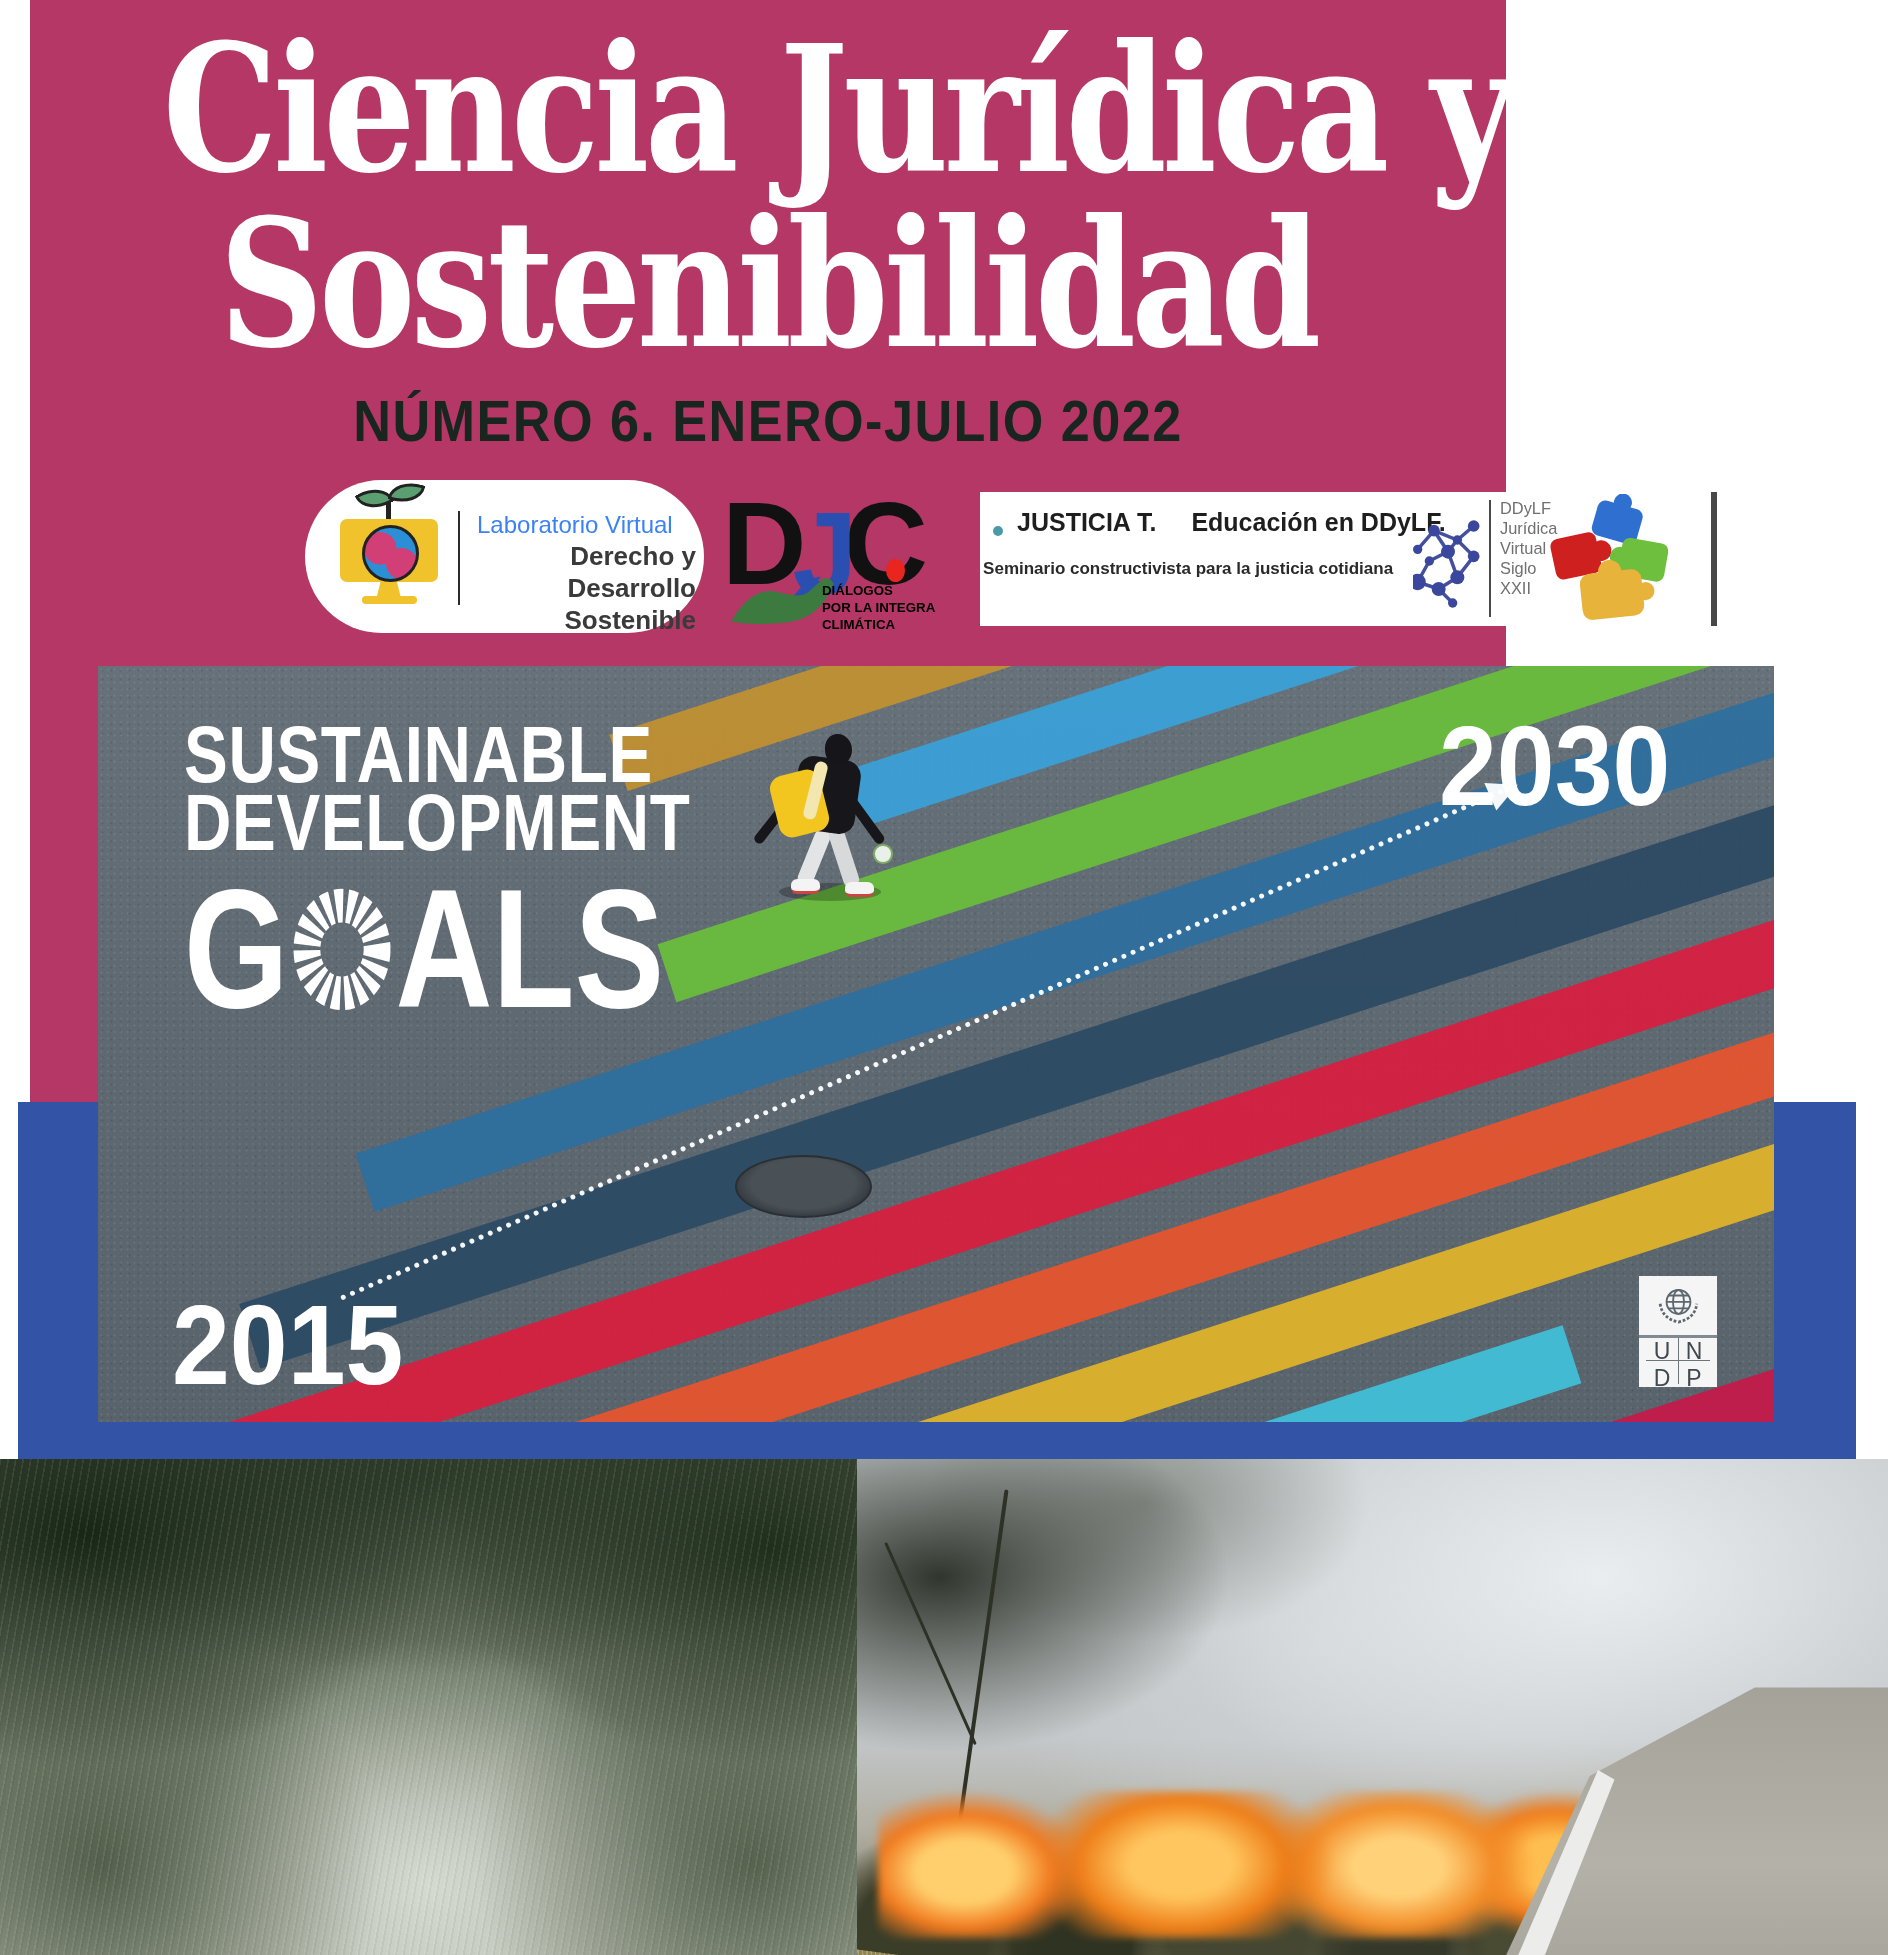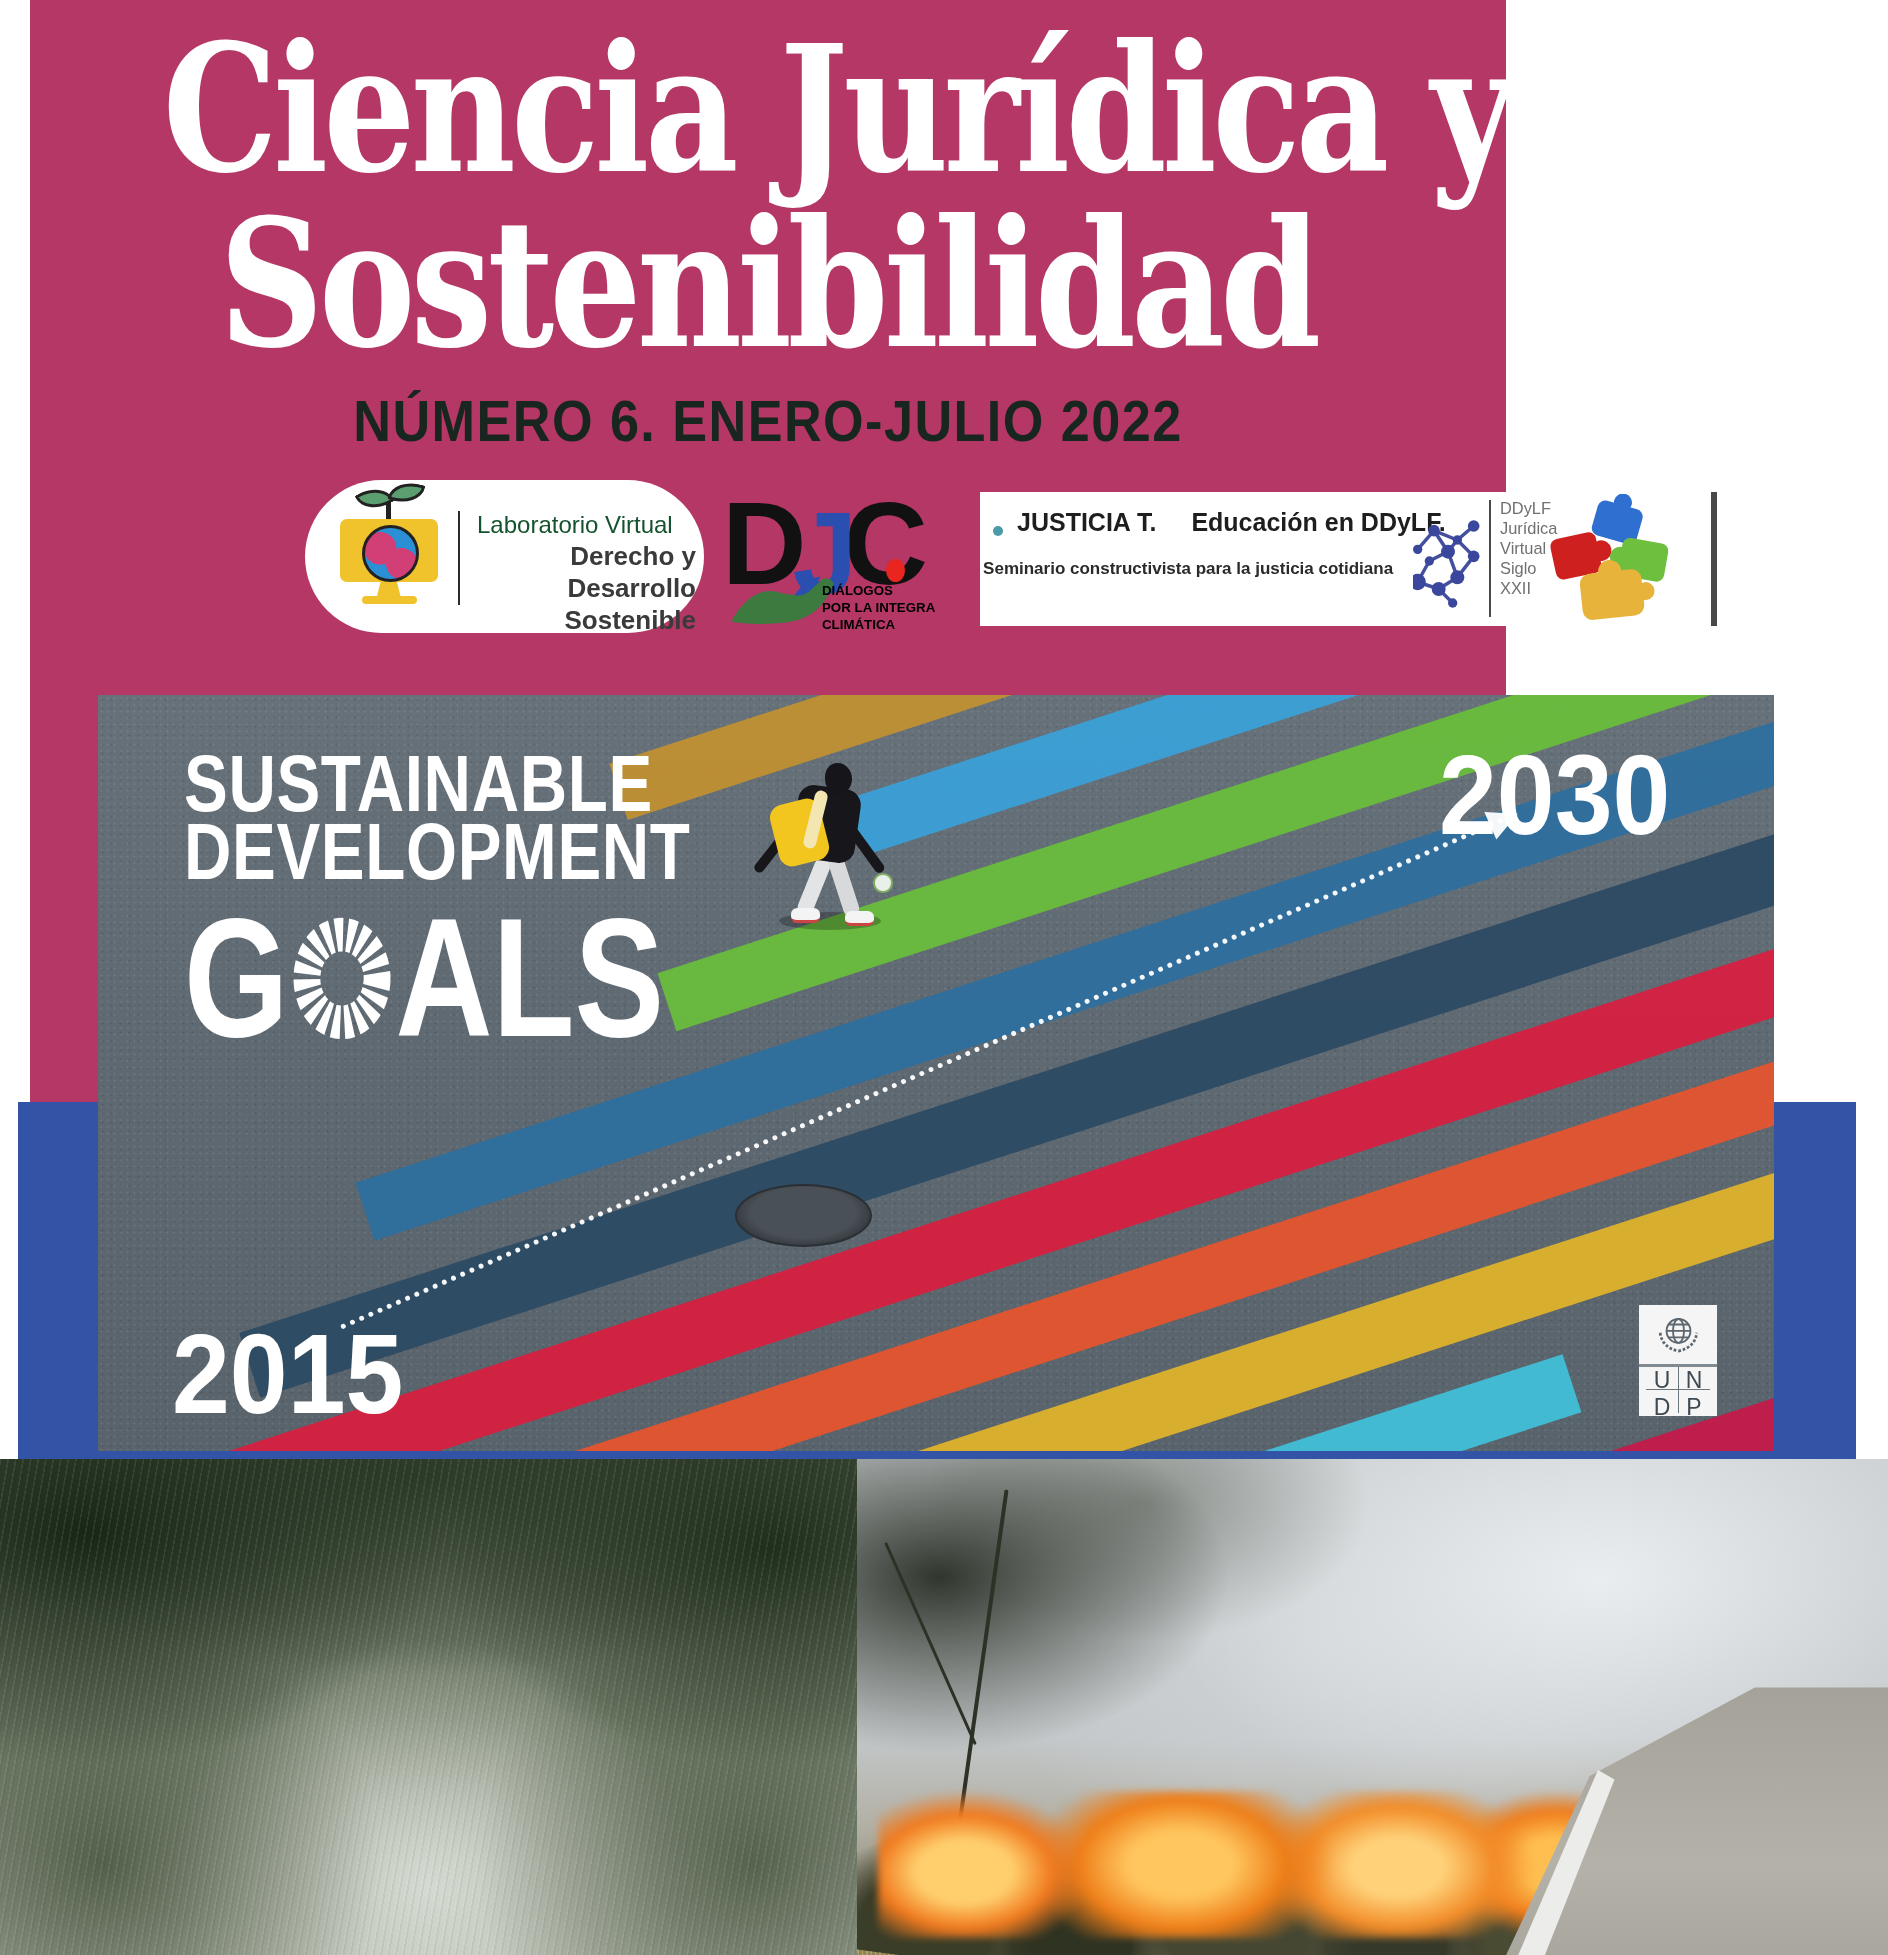--- a/index.html
+++ b/index.html
@@ -26,21 +26,21 @@
   .monitor .stem{position:absolute;left:46px;top:-11px;width:4.7px;height:27px;background:#222;border-radius:2.3px;}
   .monitor .leaf{position:absolute;width:27px;height:17px;background:#5b9e6f;border:3.1px solid #222;
       border-radius:1.6px 90% 1.6px 90%;}
   .leaf-l{left:17.6px;top:-20.3px;transform:rotate(-28deg);}
   .leaf-r{left:50px;top:-26px;transform:rotate(16deg) scaleX(-1);}
   .monitor .stand{position:absolute;left:37px;top:75px;width:23.5px;height:14px;background:#f0c22c;
       clip-path:polygon(15% 0,85% 0,100% 100%,0 100%);}
   .monitor .base{position:absolute;left:21.5px;top:89px;width:55px;height:7.8px;background:#f0c22c;border-radius:3.9px;}
   .lab-divider{position:absolute;left:153px;top:31px;width:2.3px;height:94px;background:#2b2b2b;}
   .lab-text{position:absolute;left:172px;top:29px;width:219px;}
-  .lab-text .l1{color:#14532d;font-size:24px;line-height:31px;}
+  .lab-text .l1{color:#3b82f6;font-size:24px;line-height:31px;}
   .lab-text .l2,.lab-text .l3{color:#3a3a3a;font-weight:bold;font-size:26px;line-height:32px;text-align:right;}
   
   .logo-djc{position:absolute;left:722px;top:485px;width:184px;height:156px;}
   .djc-letters{position:absolute;left:0;top:0;font-weight:900;font-size:117px;line-height:117px;
       letter-spacing:-14px;color:#111;white-space:nowrap;}
   .djc-letters .j{color:#2b4fb0;position:relative;top:10.2px;}
   .djc-hand{position:absolute;left:7px;top:82px;width:109px;height:59px;}
   .djc-dot{position:absolute;left:164px;top:74px;width:19px;height:23px;border-radius:50%;background:#e8251f;}
   .djc-tagline{position:absolute;left:100px;top:97px;color:#000000;font-weight:900;font-size:13.3px;line-height:17px;white-space:nowrap;}
   
@@ -50,21 +50,21 @@
   .banner .row1{position:absolute;left:37px;top:16.4px;color:#1e1e1e;font-weight:bold;font-size:25px;white-space:nowrap;}
   .banner .row1 .gap{display:inline-block;width:35px;}
   .banner .row2{position:absolute;left:3.1px;top:67px;color:#2a2a2a;font-weight:bold;font-size:17px;white-space:nowrap;}
   .net-icon{position:absolute;left:433px;top:11px;width:70px;height:109px;}
   .banner .divider{position:absolute;left:509px;top:7.8px;width:2px;height:117px;background:#4a4a4a;}
   .aula-text{position:absolute;left:520px;top:6.3px;color:#707070;font-size:16.4px;line-height:20px;}
   .puzzle{position:absolute;left:565px;top:2.3px;width:129px;height:129px;}
   
   .blue-panel{position:absolute;left:17.6px;top:1102px;width:1838px;height:1343px;background:#3353a6;}
   
-  .sdg{position:absolute;left:98px;top:695px;width:1676px;height:756px;overflow:hidden;
+  .sdg{position:absolute;left:98px;top:666px;width:1676px;height:756px;overflow:hidden;
       background:
         radial-gradient(rgba(255,255,255,0.10) 0 0.8px,transparent 1.2px),
         radial-gradient(rgba(0,0,0,0.12) 0 0.8px,transparent 1.2px),
         linear-gradient(180deg,#67717a 0%,#5f6972 45%,#59636c 100%);
       background-size:6.6px 6.6px,9px 9px,100% 100%;}
   #sdg-stripes{position:absolute;left:-726px;top:-639px;width:3128px;height:2034px;
       transform:rotate(-18deg);}
   #sdg-stripes .stripe{position:absolute;opacity:0.94;}
   .sdg-heading{position:absolute;left:86px;top:55px;color:#fff;}
   .sdg-heading .h{font-weight:800;font-size:80px;line-height:68px;transform:scaleX(0.82);

